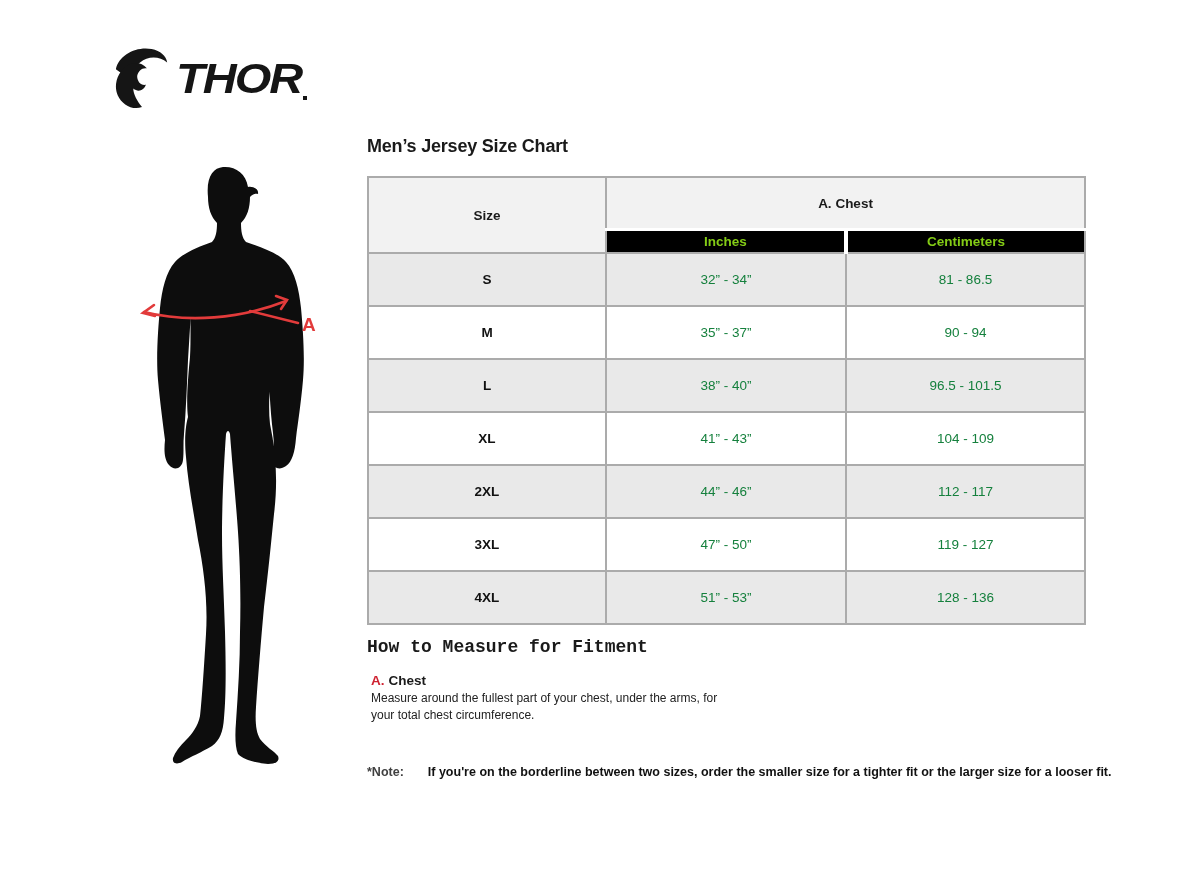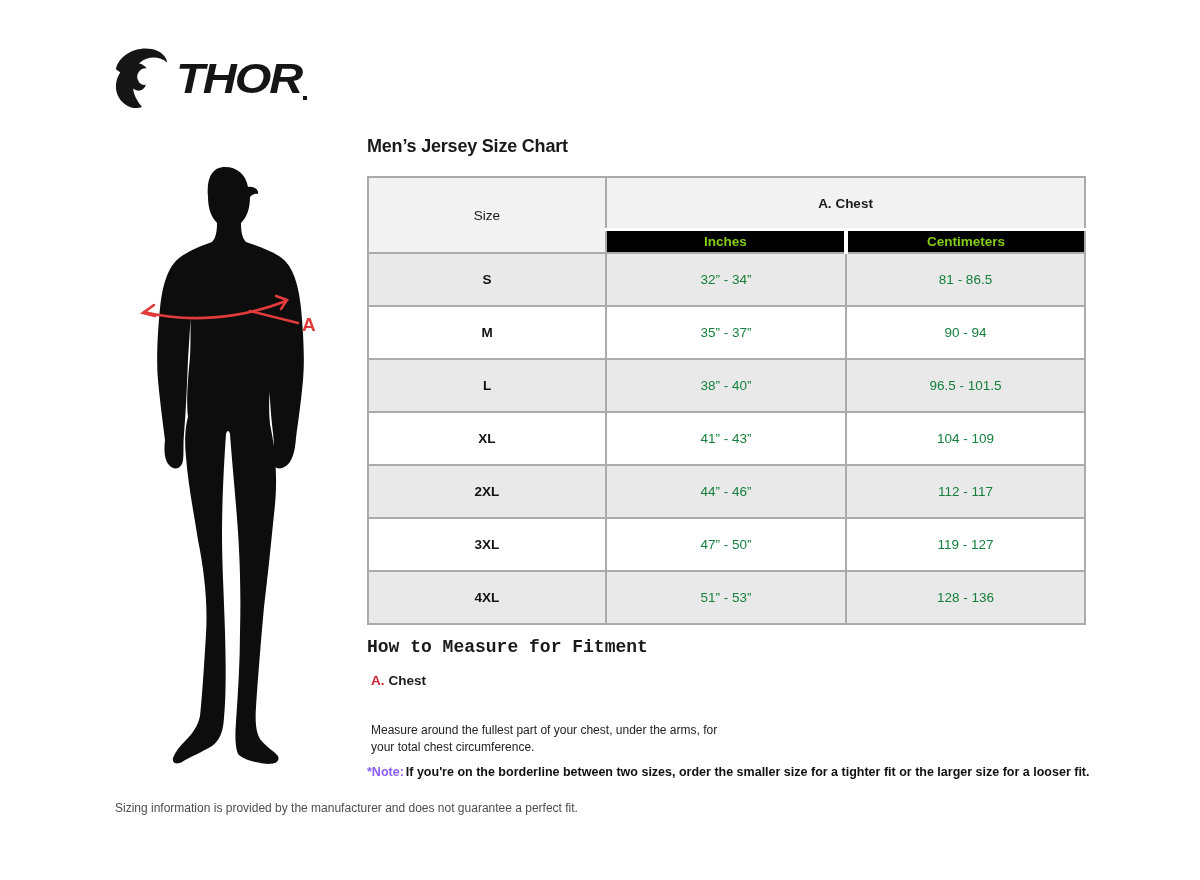--- a/index.html
+++ b/index.html
@@ -25,45 +25,45 @@
   }
   .size-table{
     position:absolute;left:367px;top:176px;width:717px;
     border-collapse:collapse;table-layout:fixed;
   }
   .size-table th,.size-table td{
     border:2px solid #ababab;text-align:center;vertical-align:middle;
     font-size:13.5px;padding:0;
   }
   .size-table col.c1{width:238px;} .size-table col.c2{width:240px;} .size-table col.c3{width:239px;}
-  .th-size{background:#f2f2f2;font-weight:normal;color:#1a1a1a;}
+  .th-size{background:#f2f2f2;font-weight:bold;color:#1a1a1a;}
   .th-group{background:#f2f2f2;font-weight:bold;color:#1a1a1a;height:50px;}
   .th-bar{
     background:#000;color:#84cc16;font-weight:bold;font-size:11px;height:21px;
     border-top:3px solid #fff !important;
   }
   .th-bar.bar-right{border-left:4px solid #fff !important;}
   .size-table tbody td{height:51px;color:#15803d;}
   .size-table tbody td.cell-size{font-weight:bold;color:#111;}
   .size-table tbody tr:nth-child(odd) td{background:#e9e9e9;}
   .size-table tbody tr:nth-child(even) td{background:#ffffff;}
   
   .measure-title{
     position:absolute;left:367px;top:637px;font-size:18px;font-weight:bold;color:#1a1a1a;font-family:Liberation Mono, monospace;
   }
   .measure-item{position:absolute;left:371px;top:673px;font-size:13.5px;font-weight:bold;}
   .measure-item .letter{color:#cf2231;margin-right:4px;}
   .measure-item .name{color:#1a1a1a;margin-top:48px;}
   .measure-desc{
     position:absolute;left:371px;top:690px;width:360px;font-size:12px;
-    color:#222;line-height:1.4;margin-top:32px;
+    color:#222;line-height:1.4;
   }
   
   .note{position:absolute;left:367px;top:765px;font-size:12.5px;font-weight:bold;color:#111;}
-  .note .note-label{color:#8b5cf6;margin-right:2px;}
+  .note .note-label{color:#404040;margin-right:24px;}
   
   .disclaimer{
     position:absolute;left:115px;top:800px;font-size:12px;color:#4d4d4d;line-height:1.38;
   }
 </style>
 </head>
 <body>
 
 <div class="logo">
   <svg width="60" height="64" viewBox="0 0 62 64">
@@ -172,14 +172,13 @@
 <div class="measure-item">
   <span class="letter">A.</span><span class="name">Chest</span>
 </div>
 <div class="measure-desc">Measure around the fullest part of your chest, under the arms, for your total chest circumference.</div>
 
 <div class="note">
   <span class="note-label">*Note:</span><span>If you're on the borderline between two sizes, order the smaller size for a tighter fit or the larger size for a looser fit.</span>
 </div>
 
 <div class="disclaimer">
-  <div>Sizing information is provided by the manufacturer and does not guarantee a perfect fit.</div>
 </div>
 
 </body></html>

